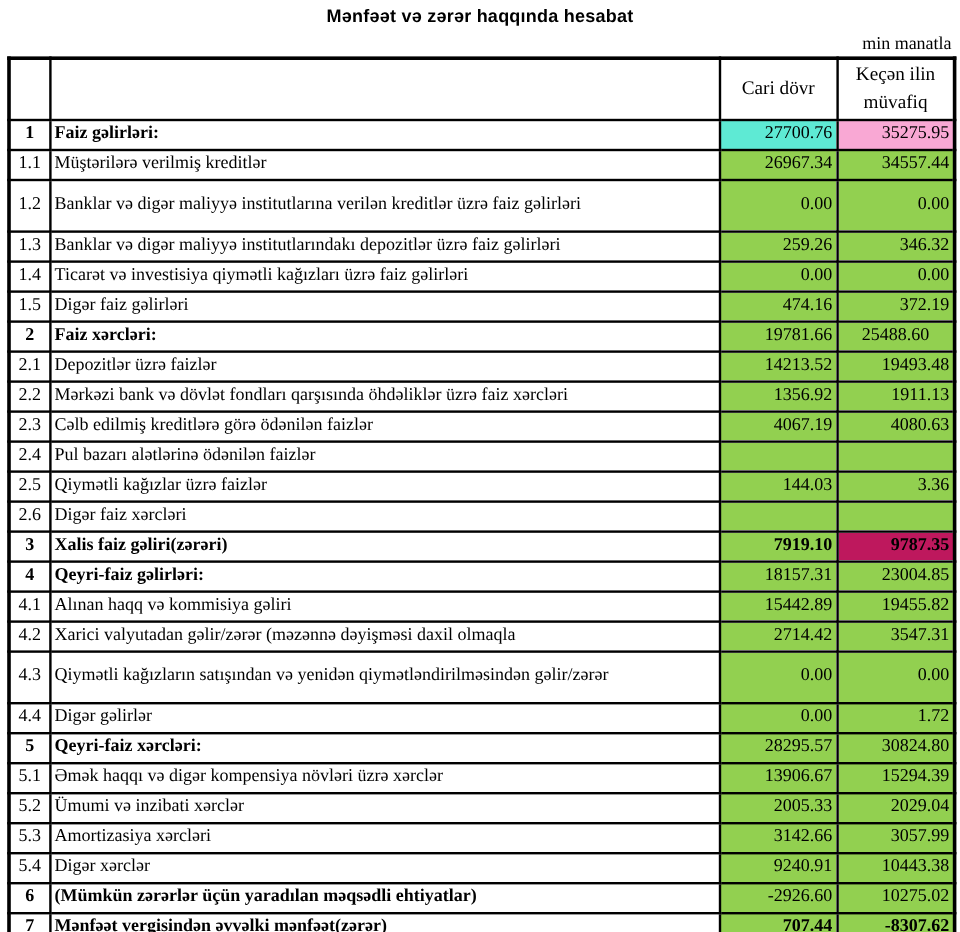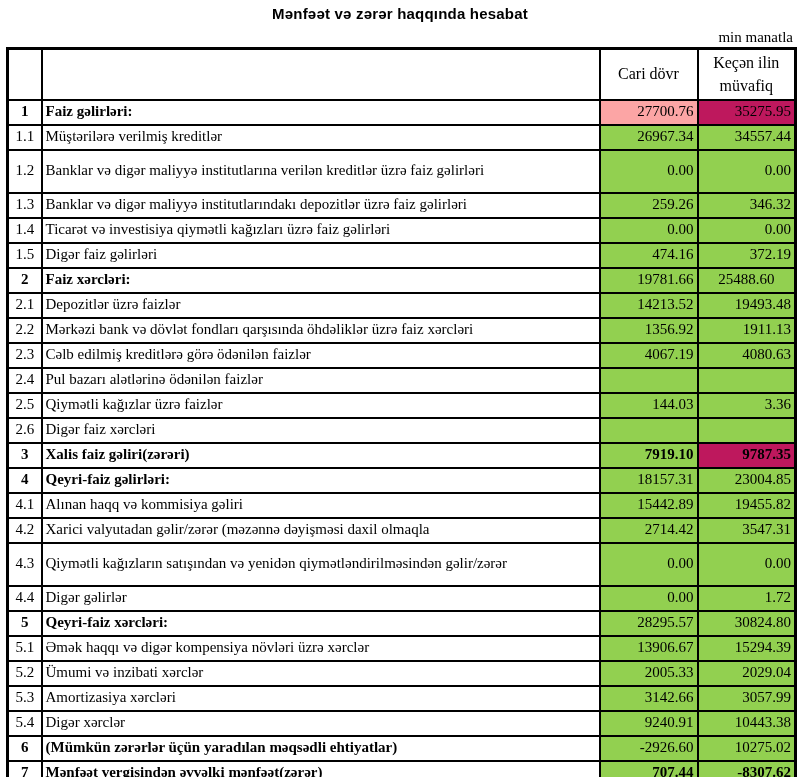--- a/index.html
+++ b/index.html
@@ -83,22 +83,22 @@
         <th></th>
         <th></th>
         <th>Cari dövr</th>
         <th>Keçən ilin müvafiq</th>
       </tr>
     </thead>
     <tbody>
         <tr class="body-row bold-label">
     <td class="cell-num">1</td>
     <td class="cell-label">Faiz gəlirləri:</td>
-    <td class="cell-val" style="background-color: #fca5a5;">27700.76</td>
-    <td class="cell-val" style="background-color: #be185d;">35275.95</td>
+    <td class="cell-val" style="background-color: #5eead4;">27700.76</td>
+    <td class="cell-val" style="background-color: #f9a8d4;">35275.95</td>
   </tr>
         <tr class="body-row">
     <td class="cell-num">1.1</td>
     <td class="cell-label">Müştərilərə verilmiş kreditlər</td>
     <td class="cell-val" style="background-color: rgb(146, 208, 80);">26967.34</td>
     <td class="cell-val" style="background-color: rgb(146, 208, 80);">34557.44</td>
   </tr>
         <tr class="body-row tall">
     <td class="cell-num">1.2</td>
     <td class="cell-label">Banklar və digər maliyyə institutlarına verilən kreditlər üzrə faiz gəlirləri</td>

